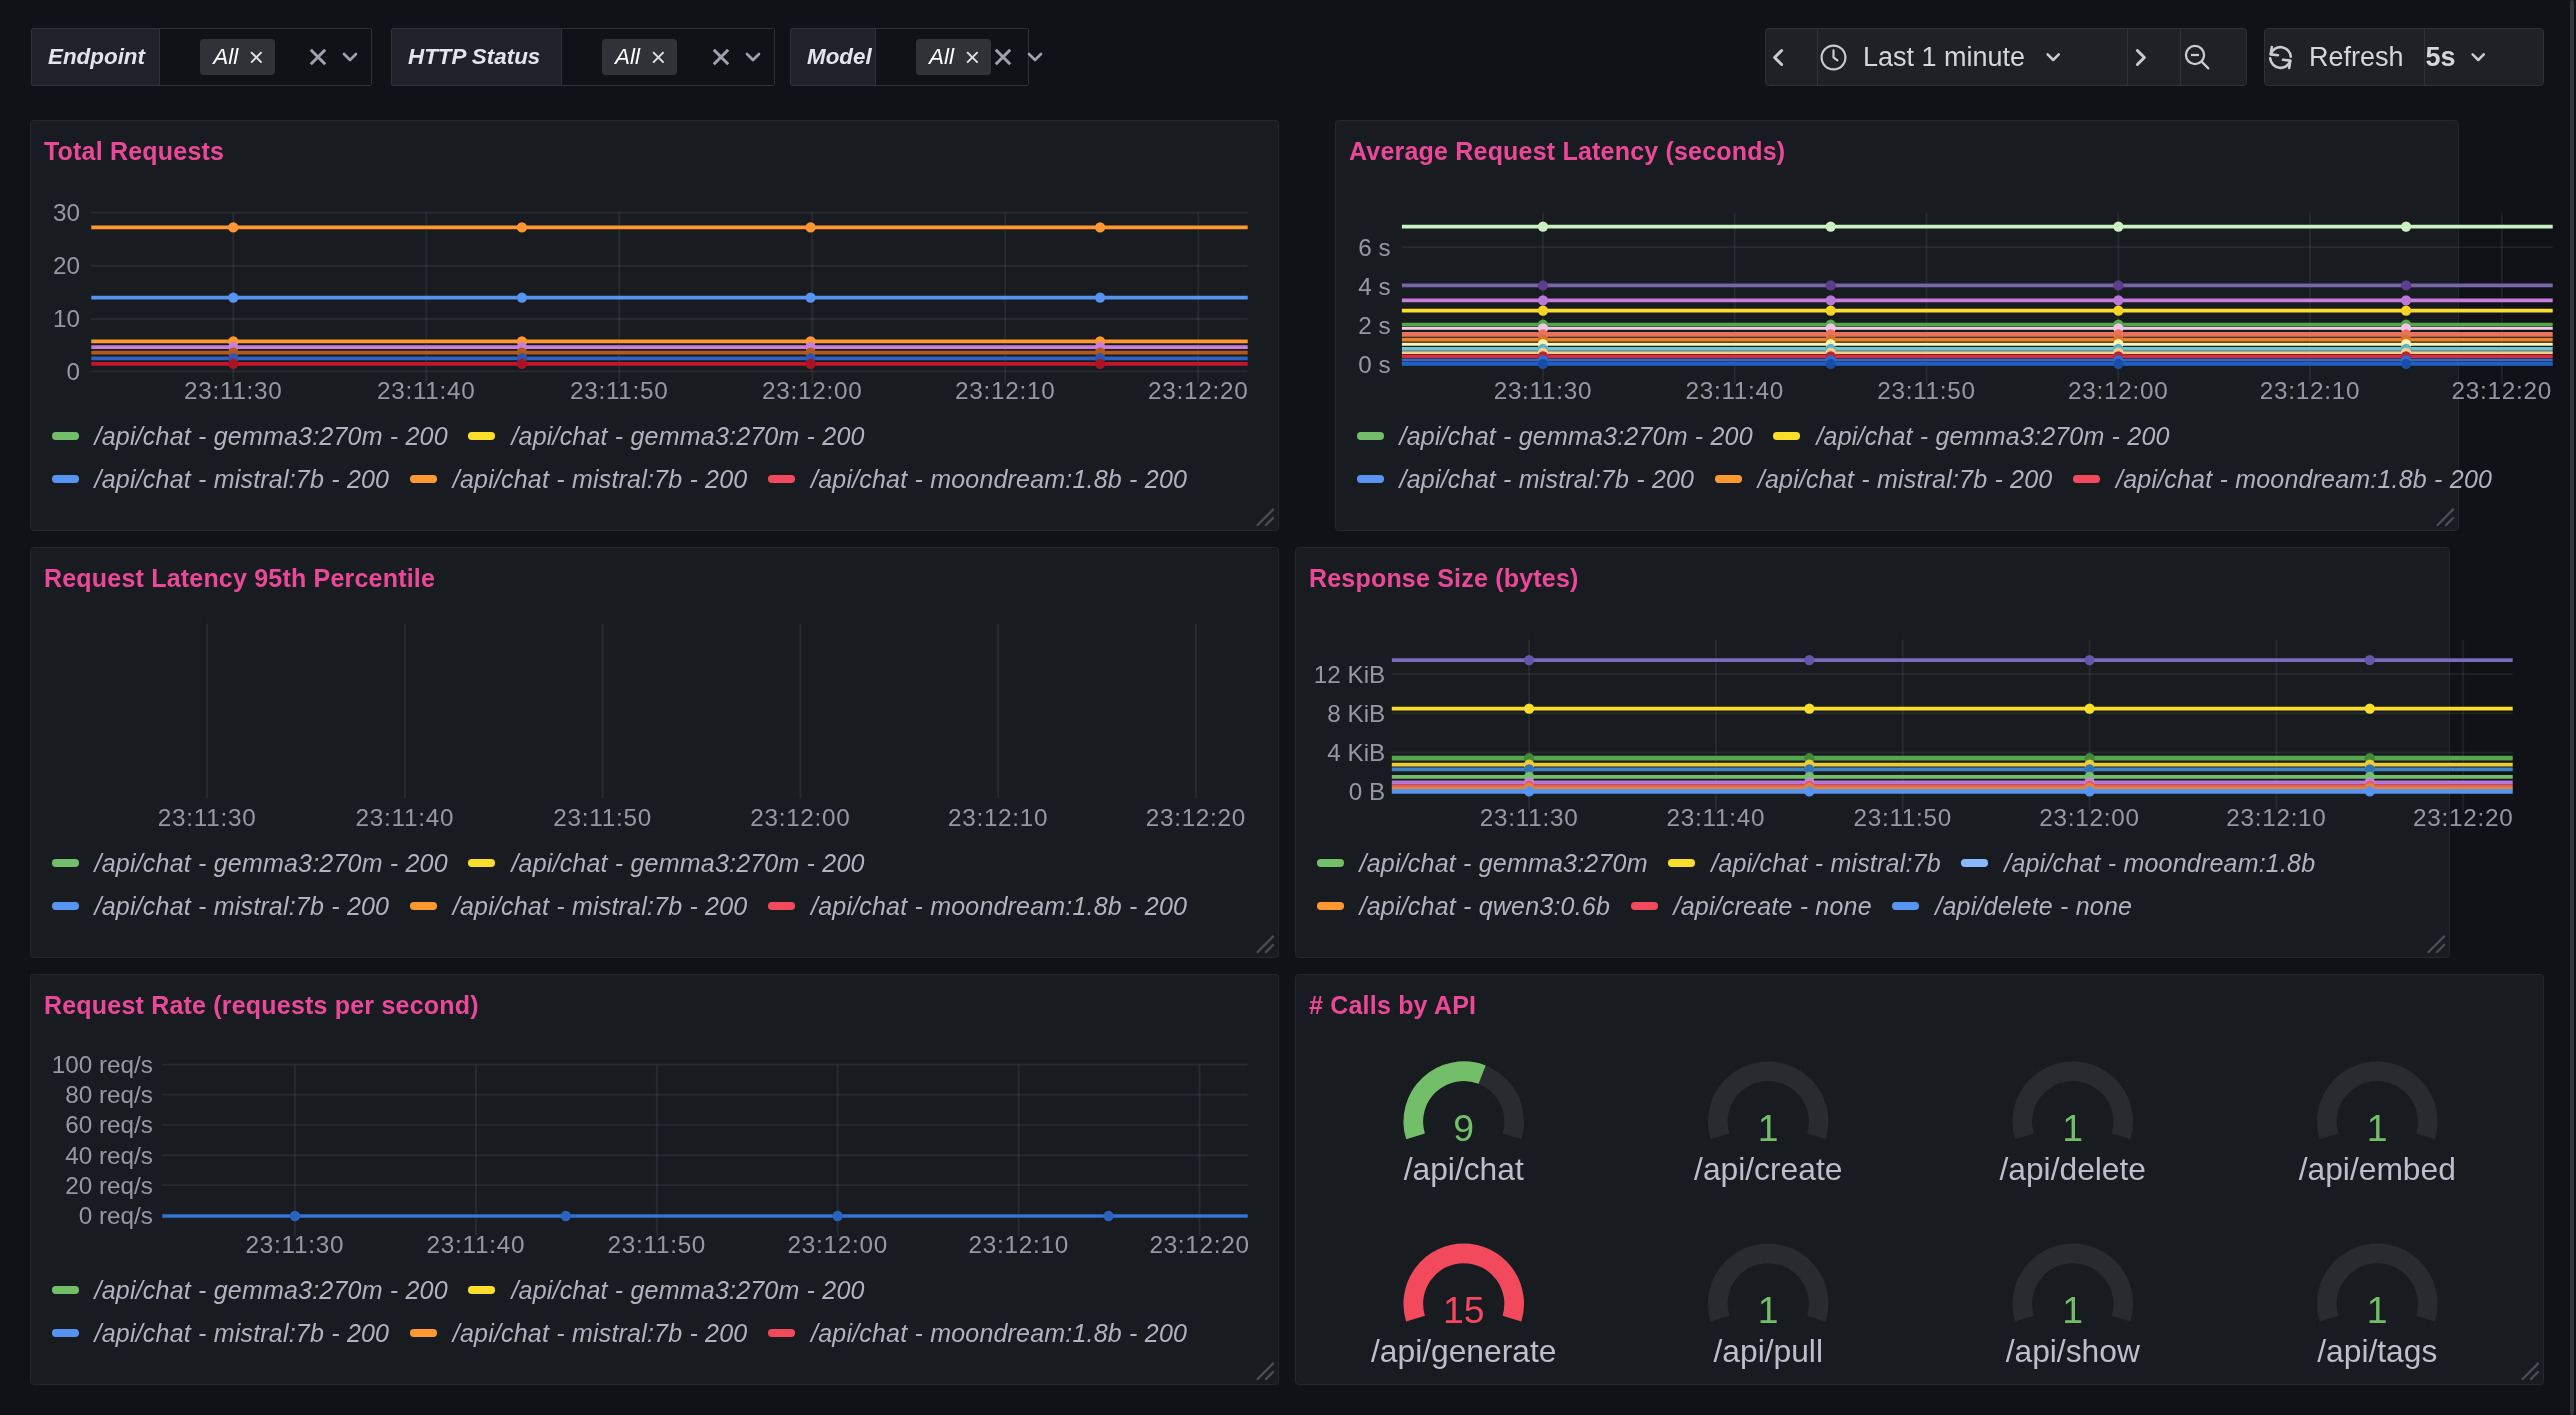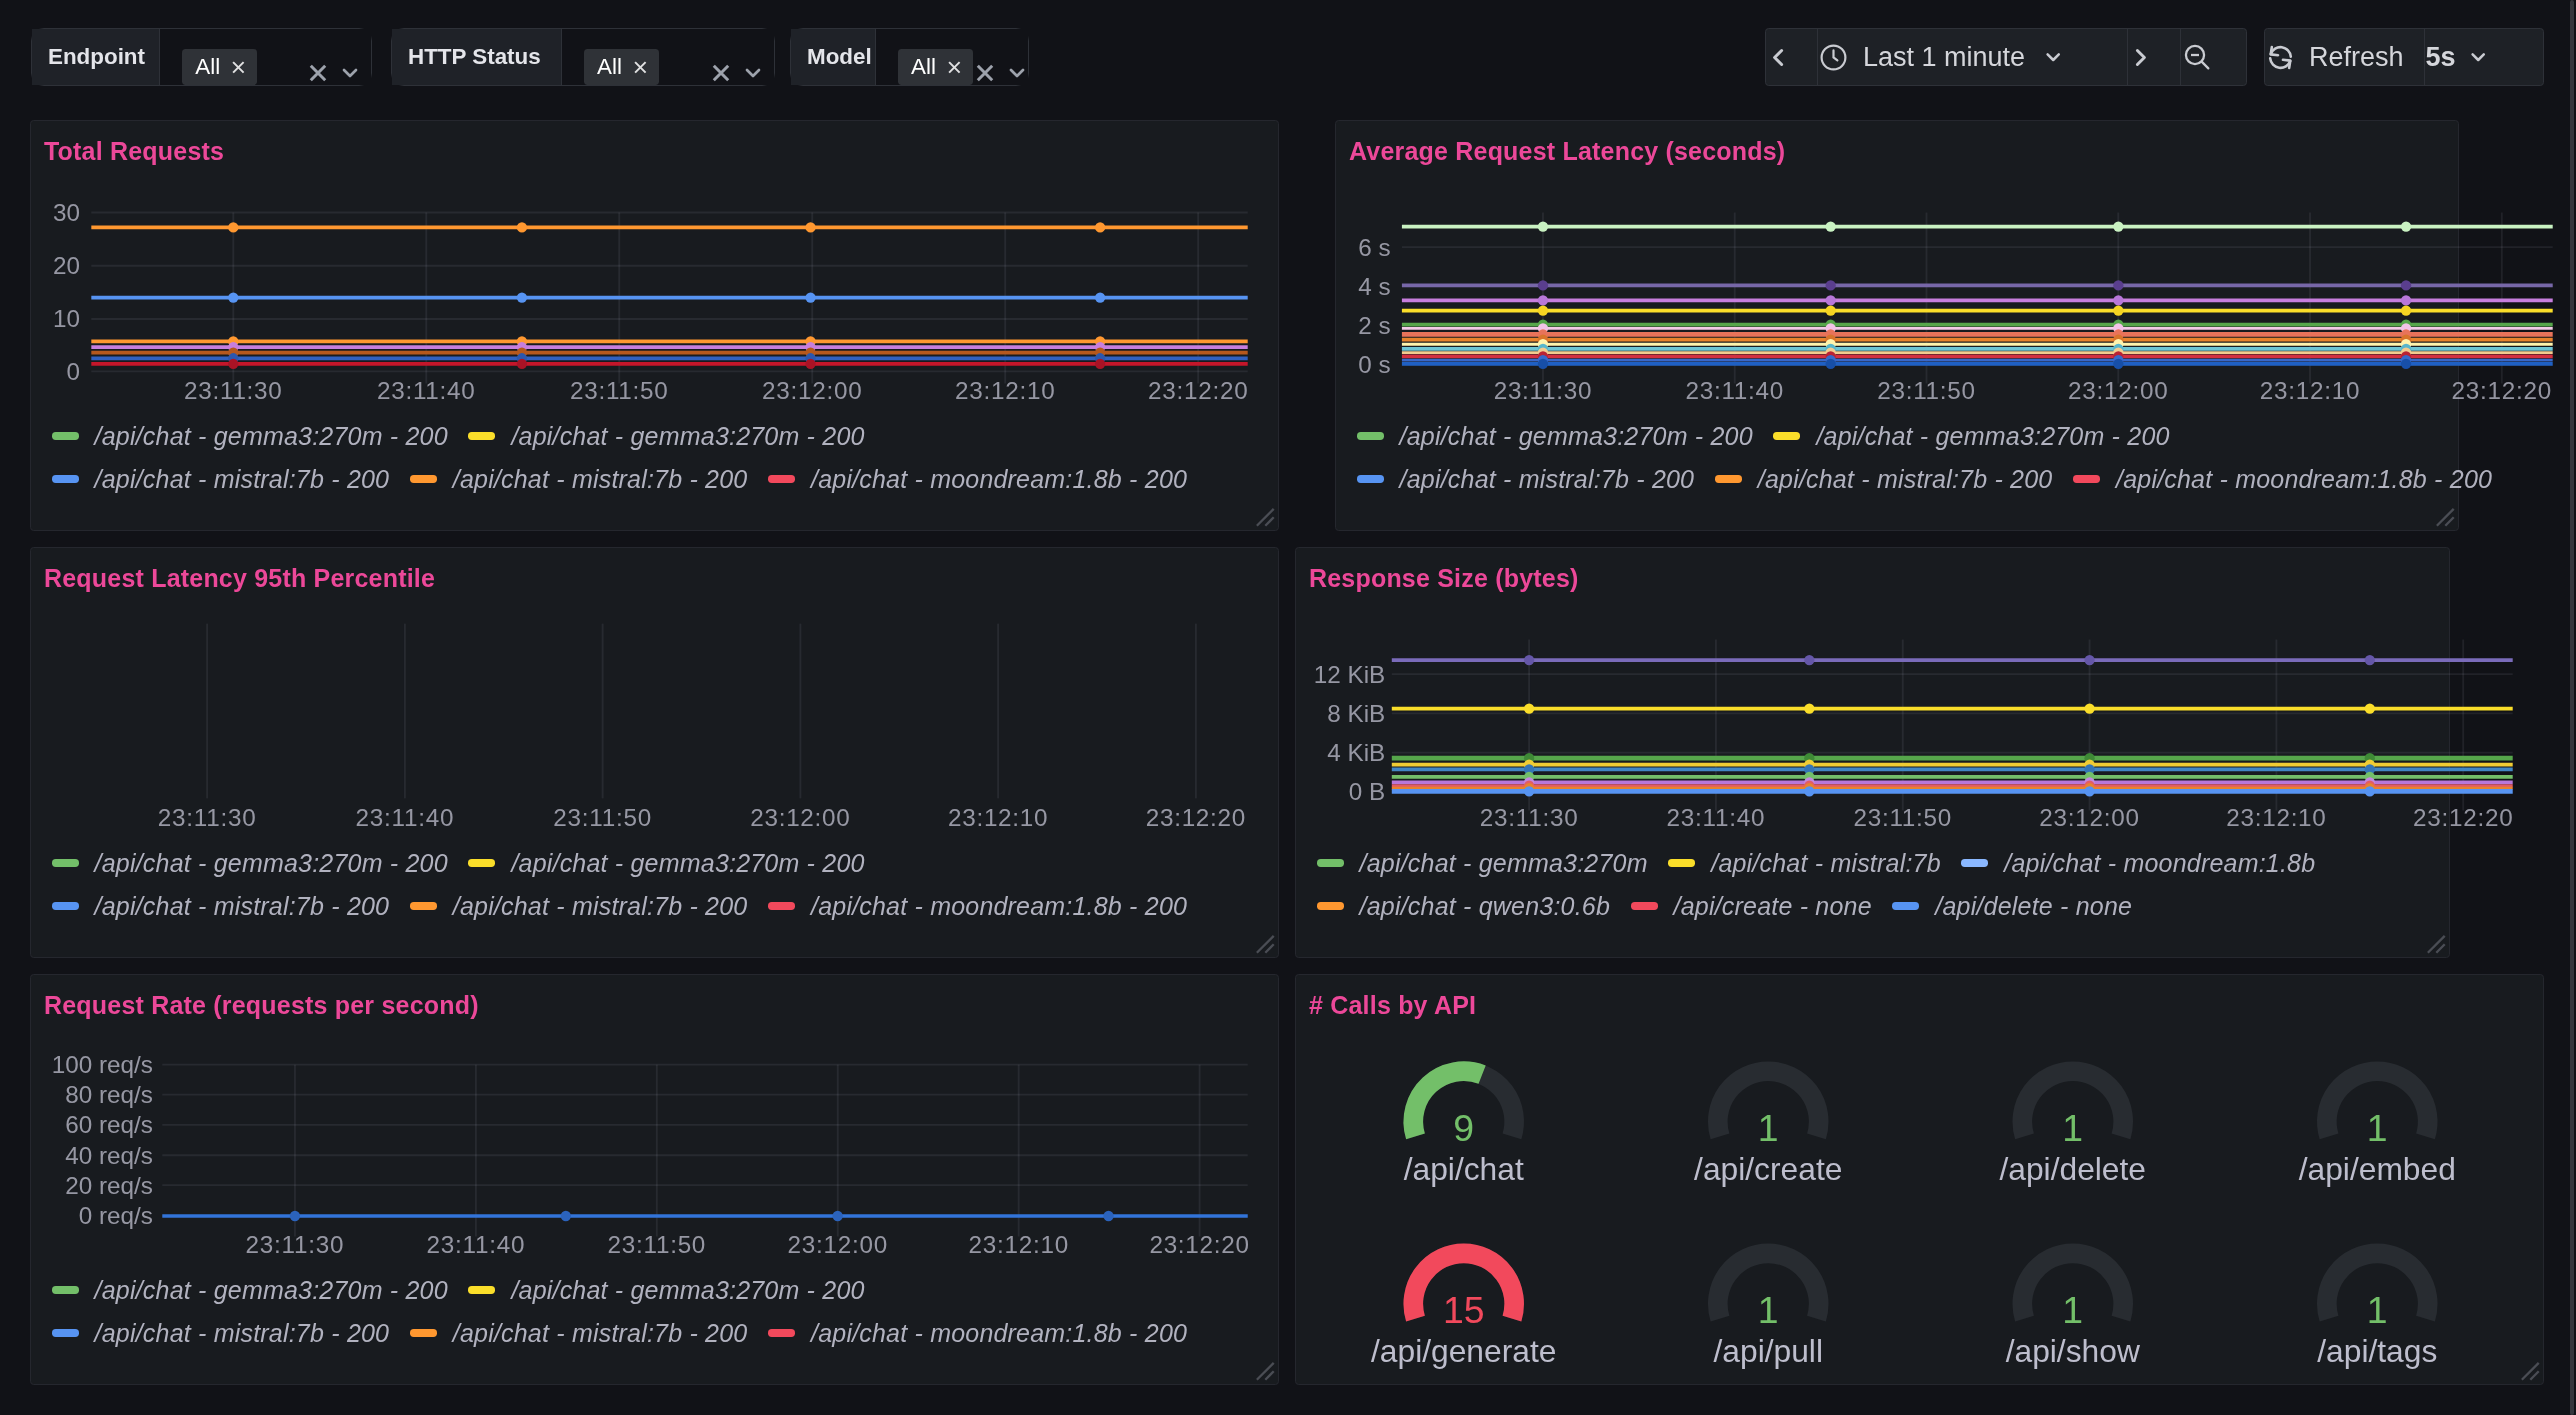--- a/index.html
+++ b/index.html
@@ -2,24 +2,24 @@
 <html style="font-size:15px"><head><meta charset="utf-8"><style>
 * { margin:0; padding:0; box-sizing:border-box; }
 html,body { width:2576px; height:1415px; background:#111217; overflow:hidden;
   font-family:"Liberation Sans", sans-serif; }
 .panel { position:absolute; background:#181B1F; border:1.9px solid #25272E; border-radius:3.7px; }
 .ptitle { position:absolute; left:13px; top:16px; font-size:25px; font-weight:600; color:#ec4899; letter-spacing:0.2px; }
 .lrow { position:absolute; left:20.6px; height:28px; display:flex; align-items:center; white-space:nowrap;
   font-size:25px; letter-spacing:0.2px; color:rgba(204,204,220,0.85); }
 .li { display:flex; align-items:center; margin-right:20.6px;font-style:italic; }
 .dash { display:inline-block; width:27px; height:7.5px; border-radius:3.7px; margin-right:16px; }
-.fgroup { position:absolute; top:28px; height:58px; display:flex; border:1.9px solid #2E3138; border-radius:13px; }
+.fgroup { position:absolute; top:28px; height:58px; display:flex; border:1.9px solid #2E3138; border-radius:2px;font-style:italic; }
 .flabel { background:#1F2228; height:100%; display:flex; align-items:center; padding-left:16px;
   font-size:22.4px; font-weight:600; color:#E4E5EA; border-right:1.9px solid #2E3138; }
-.fvalue { background:#111217; height:100%; display:flex; align-items:flex-end; padding-left:22px; }
+.fvalue { background:#111217; height:100%; display:flex; align-items:center; padding-left:40px; }
 .chip { background:#2F3237; border-radius:3.7px; height:36px; display:flex; align-items:center;
   padding:0 9.3px 0 13px; font-size:22.4px; color:#FFFFFF; }
 .ficons { margin-left:auto; display:flex; align-items:center; gap:7.5px; padding-right:9.3px; }
 .tgroup { position:absolute; top:28px; height:58px; display:flex; border:1.9px solid #2E3138;
   border-radius:3.7px; background:#1E2126; }
 .tbtn { height:100%; display:flex; align-items:center; border-right:1.9px solid #2E3138; }
 .ttext { font-size:27px; font-weight:500; color:#D5D6DB; }
 .sbar { position:absolute; right:1.9px; top:0; width:3.7px; height:100%; background:#35373d; border-radius:1.9px; }
 </style></head>
 <body>

